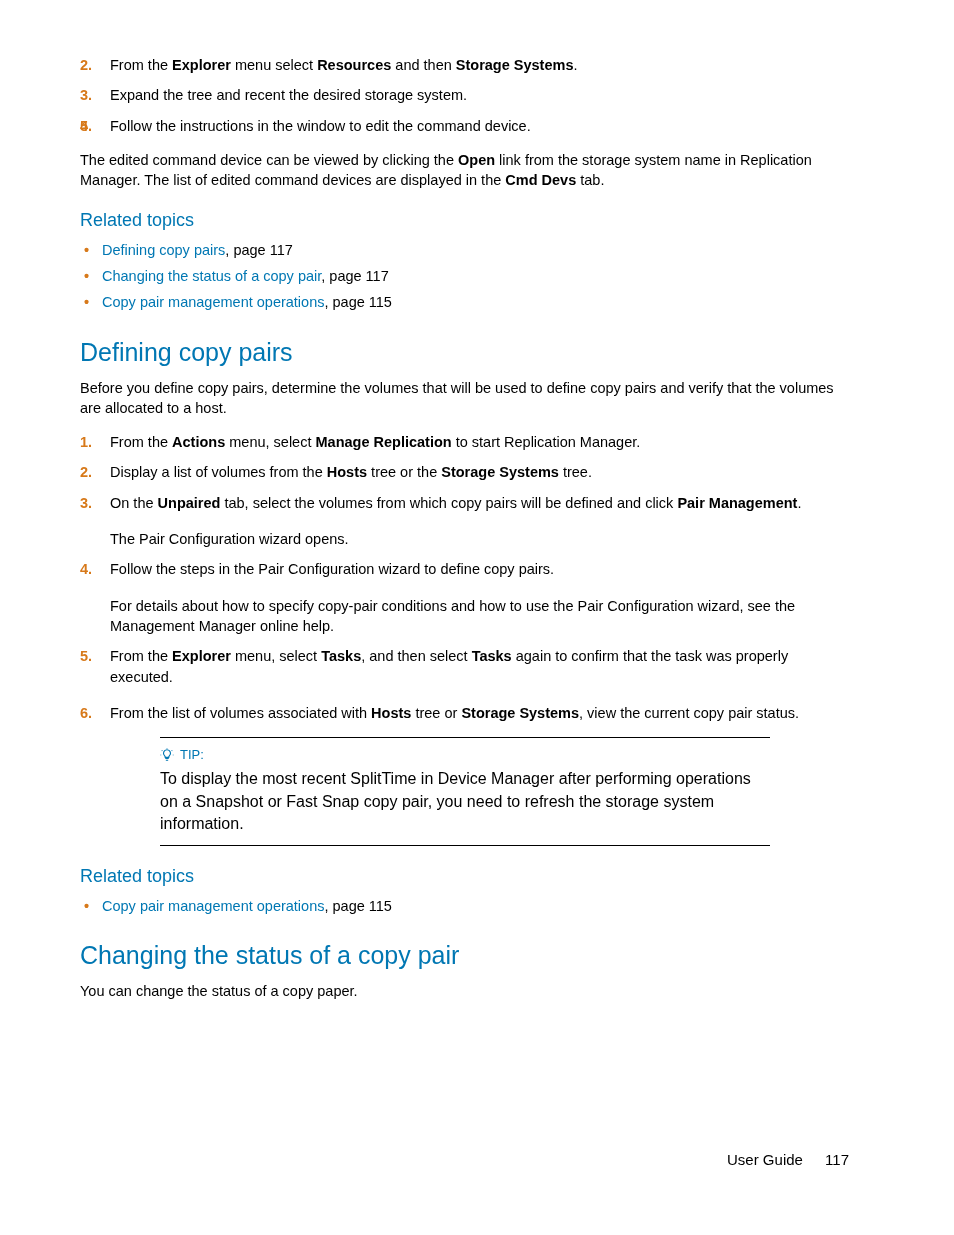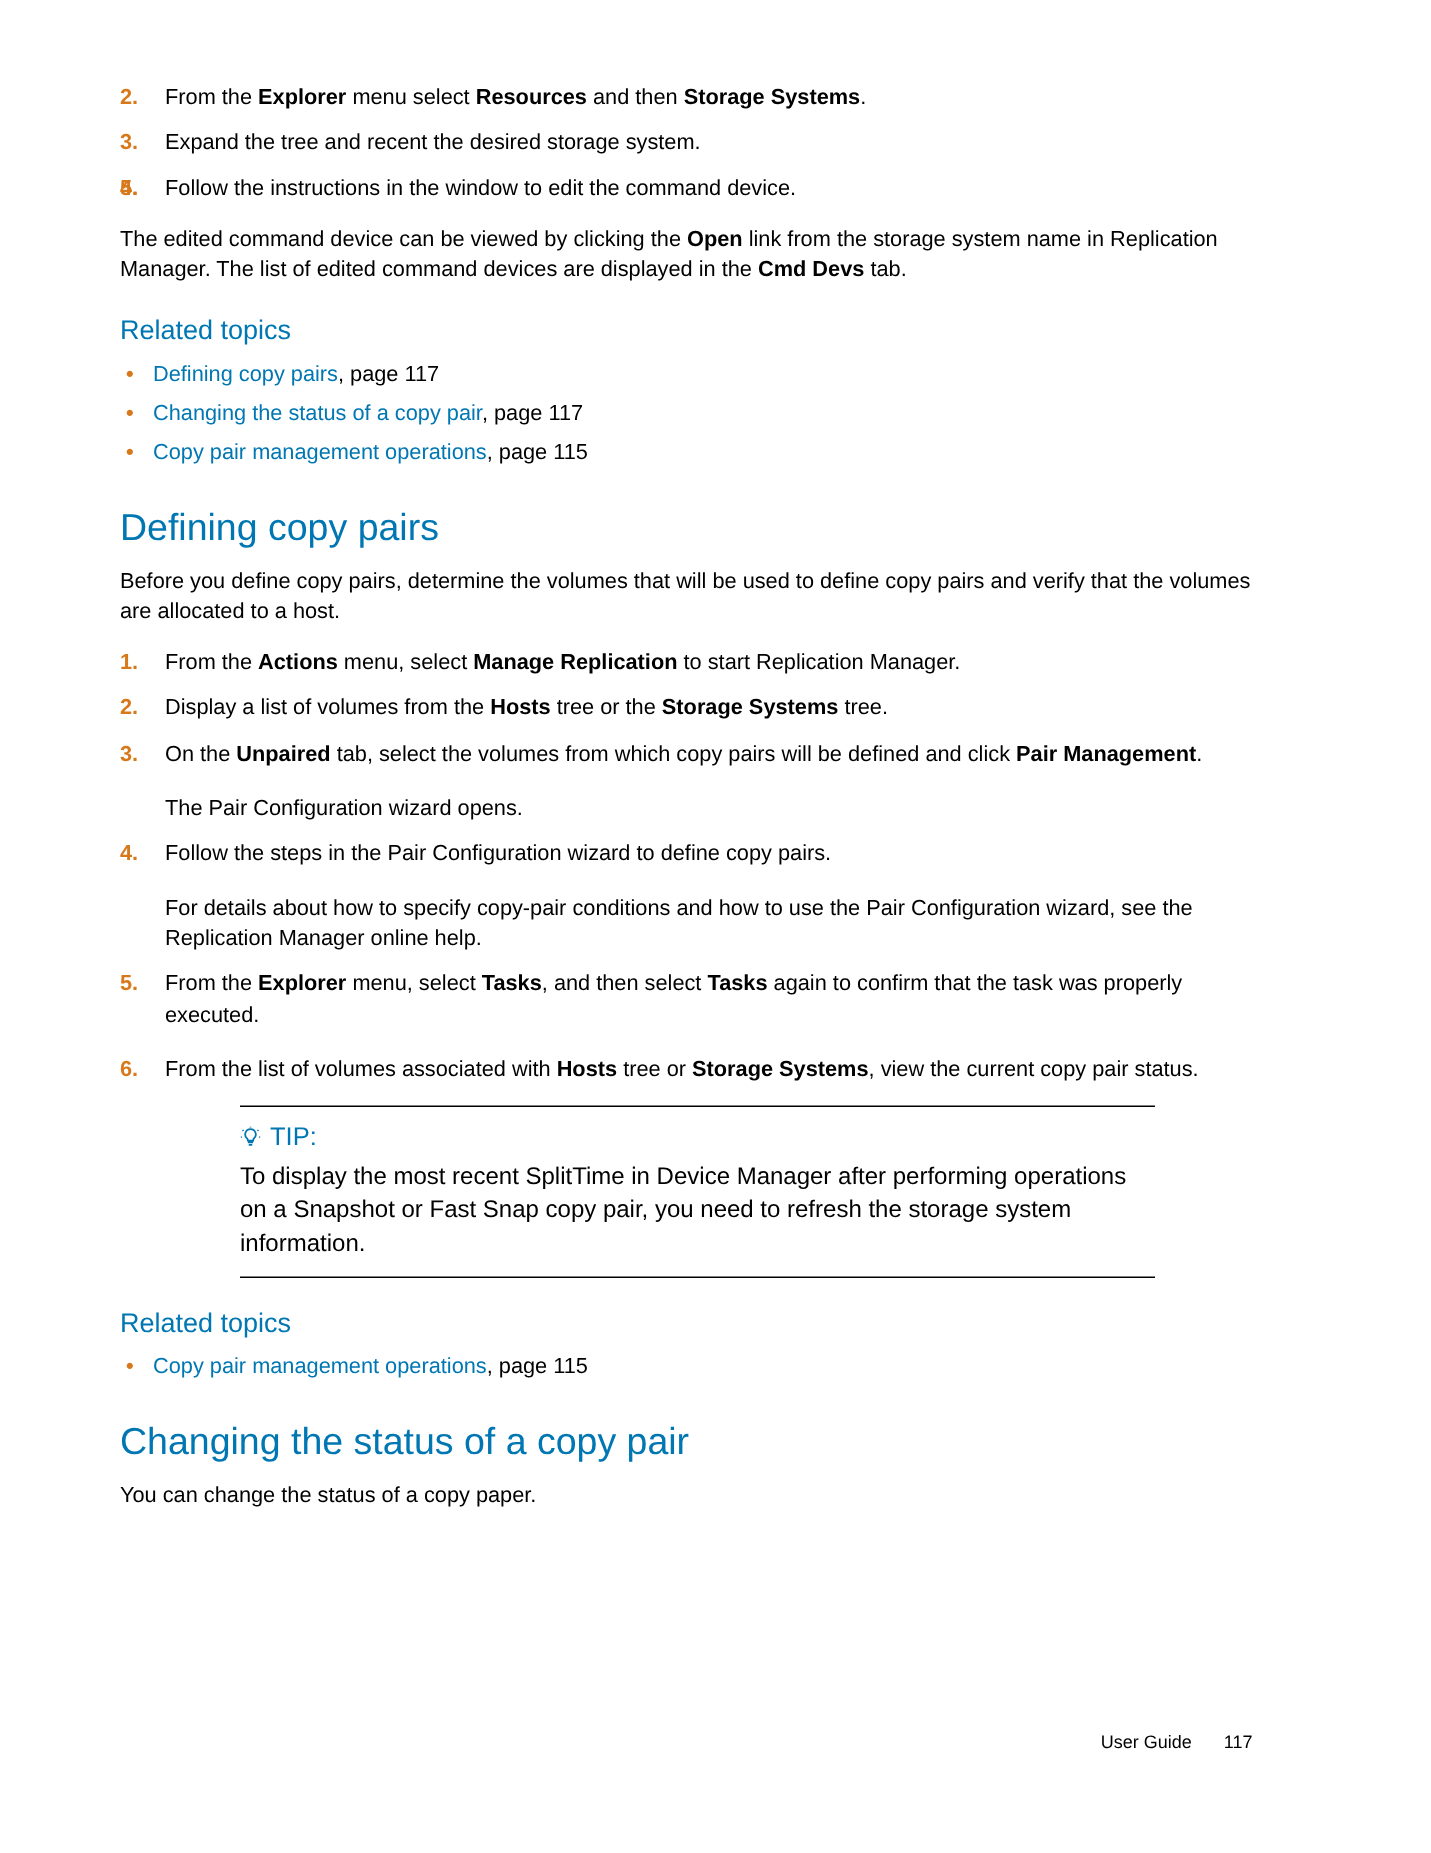--- a/index.html
+++ b/index.html
@@ -75,34 +75,34 @@
   a.xref { color: #0077b3; text-decoration: none; }
   .tip-block {
     margin: 14px 0 14px 80px;
     width: 610px;
     border-top: 1px solid #000;
     border-bottom: 1px solid #000;
     padding: 8px 0 10px 0;
   }
   .tip-head {
     color: #0077b3;
-    font-size: 17px;
+    font-size: 13px;
     font-weight: 400;
     display: flex;
     align-items: center;
     gap: 6px;
     margin-bottom: 4px;
   }
   .tip-icon svg { display: block; }
   .tip-body { font-size: 16px; }
   .footer {
     position: absolute;
     bottom: 65px;
-    right: 119px;
-    font-size: 12px;
+    right: 105px;
+    font-size: 15px;
   }
   .footer .pn { margin-left: 18px; }
 </style>
 </head>
 <body>
 
 <div class="page">
 
   <ol class="num indent-list" id="steps-top">
       <li><span class="marker">2.</span><span>From the <b>Explorer</b> menu select <b>Resources</b> and then <b>Storage Systems</b>.</span></li>
@@ -120,21 +120,21 @@
       <li><a href="#" class="xref">Copy pair management operations</a><span>, page 115</span></li>
     </ul>
 
   <h2 class="section">Defining copy pairs</h2>
   <div class="para indent-1">Before you define copy pairs, determine the volumes that will be used to define copy pairs and verify that the volumes are allocated to a host.</div>
 
   <ol class="num indent-list" id="steps-s1">
       <li><span class="marker">1.</span><span>From the <b>Actions</b> menu, select <b>Manage Replication</b> to start Replication Manager.</span></li>
       <li><span class="marker">2.</span><span>Display a list of volumes from the <b>Hosts</b> tree or the <b>Storage Systems</b> tree.</span></li>
       <li><span class="marker">3.</span><span>On the <b>Unpaired</b> tab, select the volumes from which copy pairs will be defined and click <b>Pair Management</b>.</span><p>The Pair Configuration wizard opens.</p></li>
-      <li><span class="marker">4.</span><span>Follow the steps in the Pair Configuration wizard to define copy pairs.</span><p>For details about how to specify copy-pair conditions and how to use the Pair Configuration wizard, see the Replication Manager online help.</p></li>
+      <li><span class="marker">4.</span><span>Follow the steps in the Pair Configuration wizard to define copy pairs.</span><p>For details about how to specify copy-pair conditions and how to use the Pair Configuration wizard, see the Management Manager online help.</p></li>
       <li><span class="marker">5.</span><span>From the <b>Explorer</b> menu, select <b>Tasks</b>, and then select <b>Tasks</b> again to confirm that the task was properly executed.</span></li>
       <li><span class="marker">6.</span><p>From the list of volumes associated with <b>Hosts</b> tree or <b>Storage Systems</b>, view the current copy pair status.</p></li>
     </ol>
 
   <div class="tip-block">
     <div class="tip-head">
       <span class="tip-icon">
         <svg width="14" height="14" viewBox="0 0 24 24" fill="none" stroke="#0077b3" stroke-width="2">
           <path d="M9 18h6M10 21h4M12 3a6 6 0 0 0-4 10.5c.8.9 1 1.5 1 2.5h6c0-1 .2-1.6 1-2.5A6 6 0 0 0 12 3z"></path>
           <line x1="12" y1="1" x2="12" y2="0"></line>

